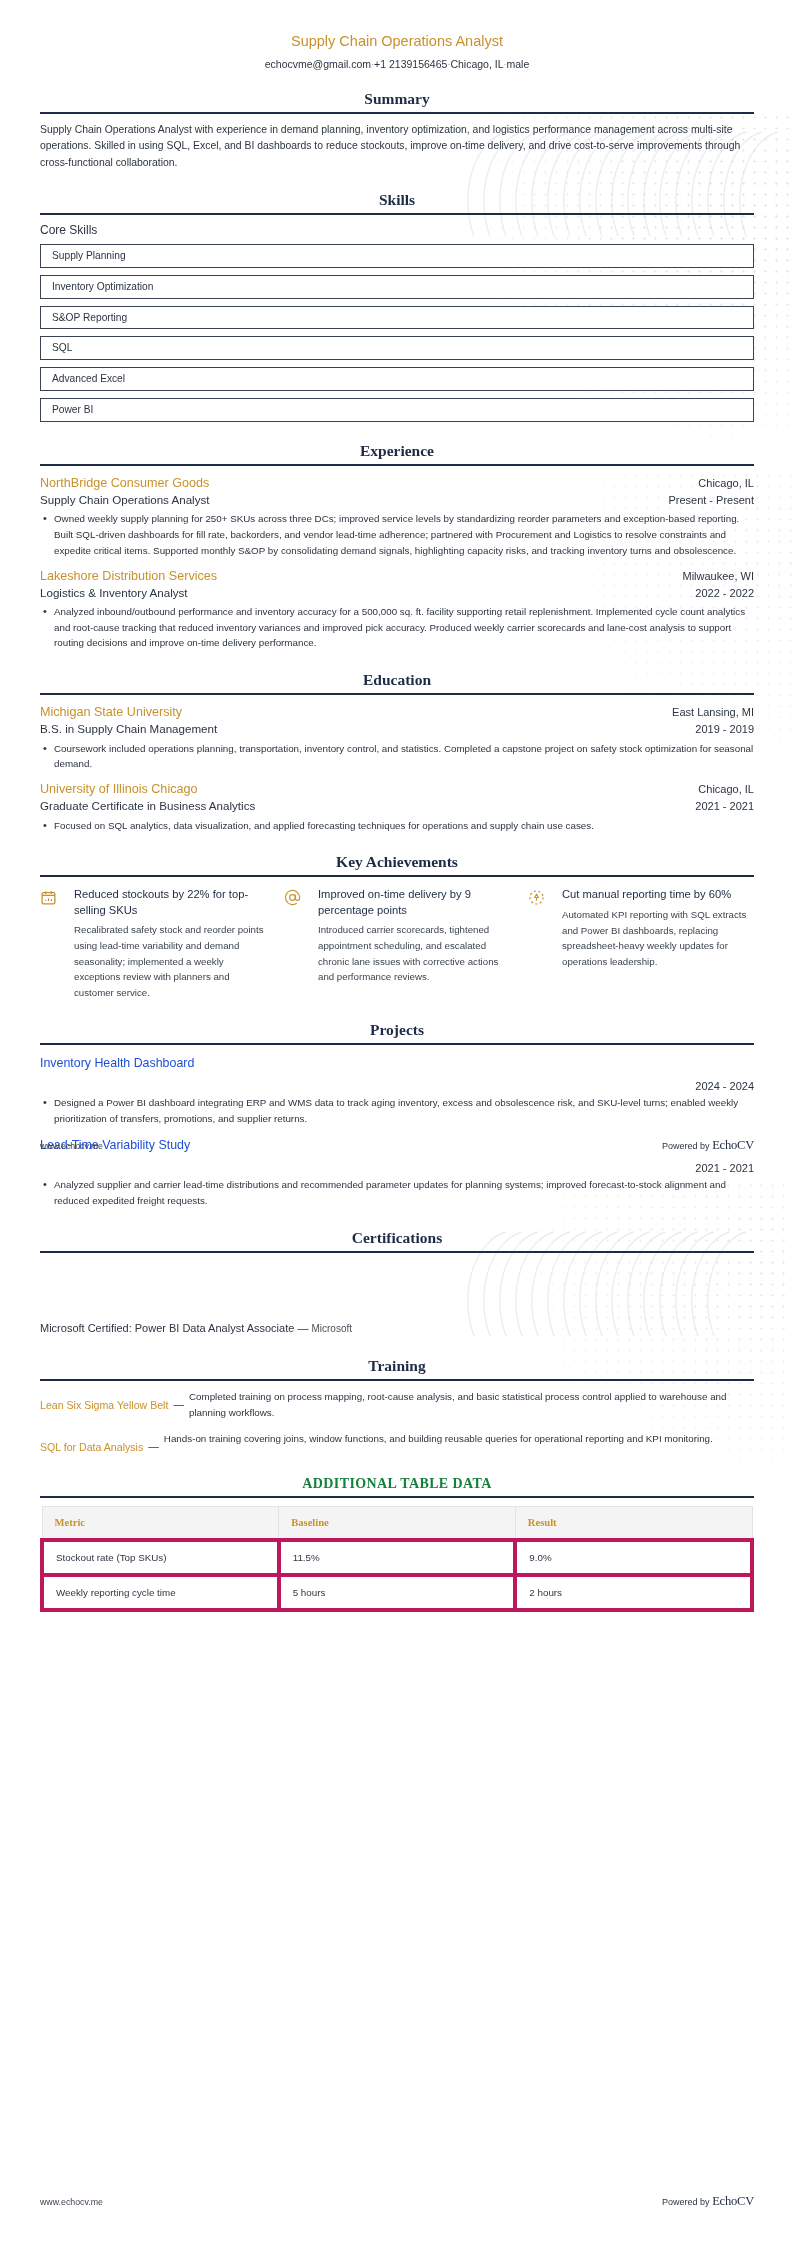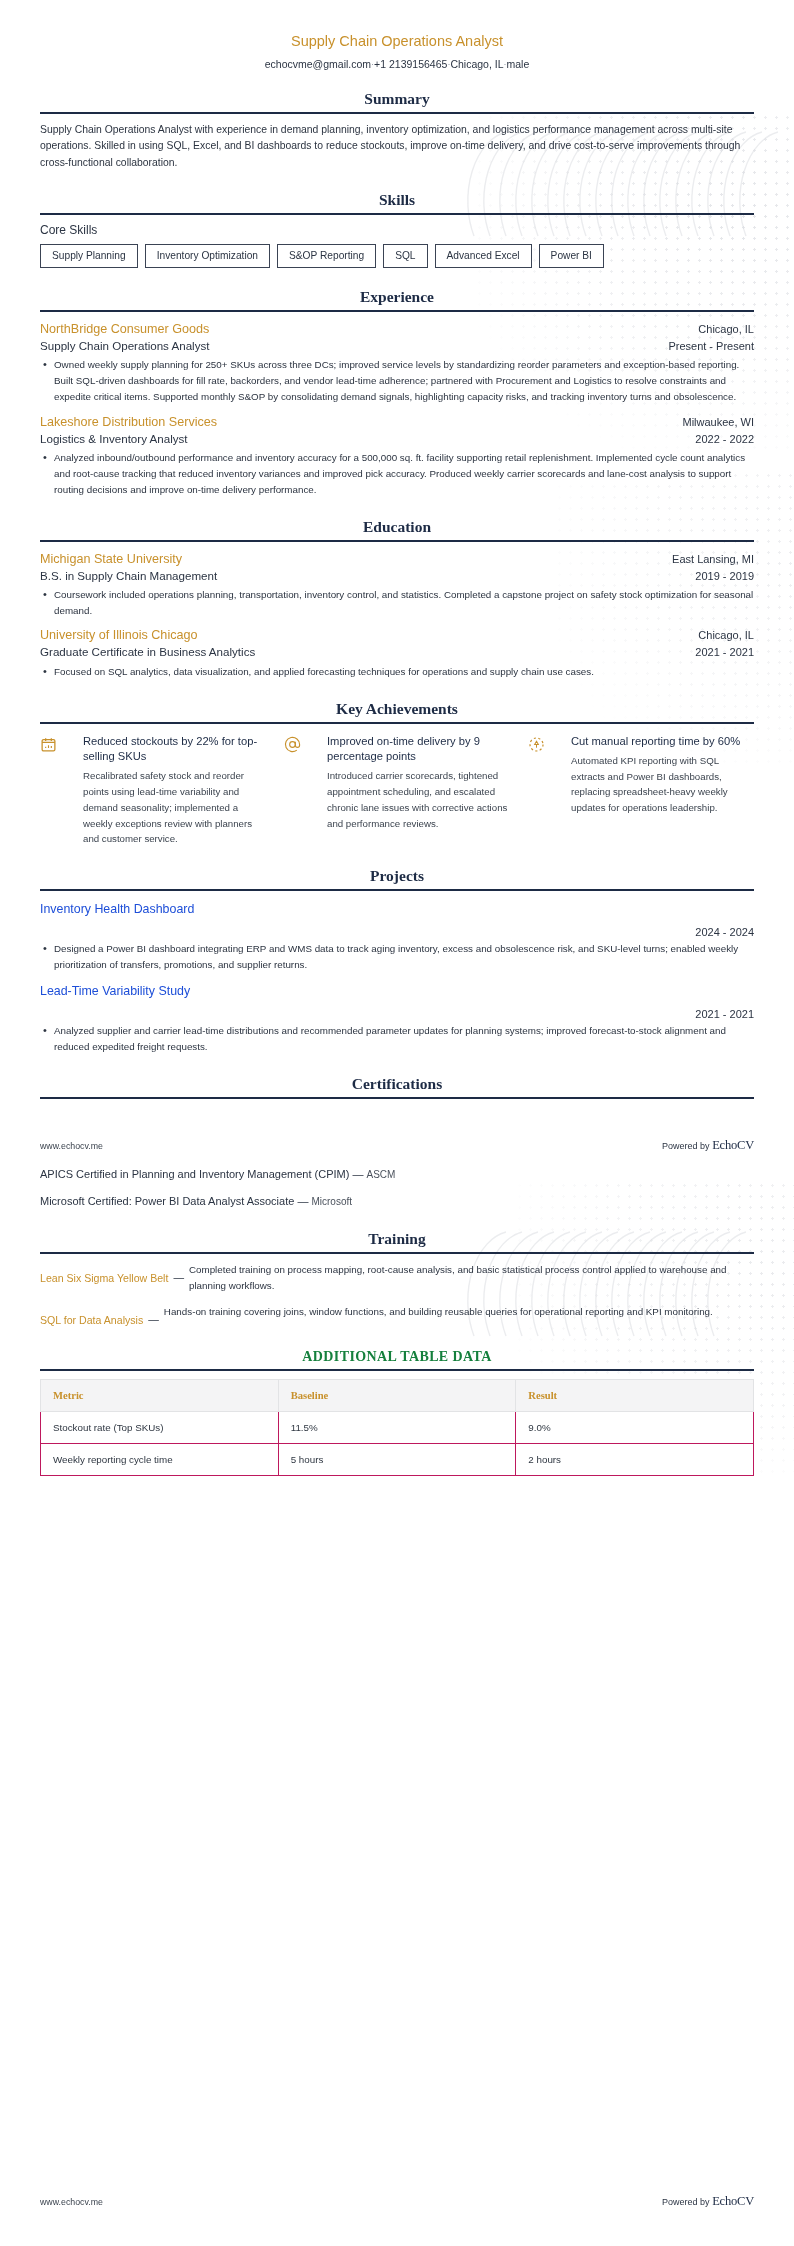--- a/index.html
+++ b/index.html
@@ -114,21 +114,21 @@
     line-height: 1.58;
     color: #2c3441;
   }
 
   
   .skills-group-label {
     font-size: 12px;
     color: #2b3443;
     margin: 4px 0 7px 0;
   }
-  .chips { display: flex; flex-wrap: wrap; gap: 7px; }
+  .chips { display: flex; flex-wrap: wrap; gap: 7px; flex-direction: column; }
   .chip {
     border: 1px solid #3a4354;
     padding: 4px 11px;
     font-size: 10.2px;
     color: #2b3443;
     background: #fff;
     line-height: 1.35;
     white-space: nowrap;
   }
 
@@ -184,21 +184,21 @@
 
   
   .ach-grid {
     display: flex;
     gap: 18px;
     margin-top: 10px;
   }
   .ach {
     flex: 1 1 0;
     display: flex;
-    gap: 26px;
+    gap: 17px;
     align-items: flex-start;
   }
   .ach-icon {
     flex: 0 0 auto;
     width: 17px;
     height: 17px;
     margin-top: 2px;
     color: #c8912c;
   }
   .ach-icon svg { display: block; width: 17px; height: 17px; }
@@ -290,21 +290,21 @@
     font-size: 10.6px;
     font-weight: bold;
     padding: 10px 12px;
     border: 1px solid #e2e3e5;
     margin-left: 23px;
   }
   table.data td {
     font-size: 9.8px;
     color: #2f3742;
     padding: 10px 12px;
-    border: 1px solid #be185d;
+    border: 4px solid #be185d;
     background: #fff;
   }
 
   
   .page-footer {
     position: absolute;
     left: 40px;
     right: 40px;
     display: flex;
     justify-content: space-between;
@@ -554,25 +554,20 @@
     </div>
 
     <div class="section">
       <div class="section-title">Certifications</div>
       <div class="section-rule"></div>
 
       <div class="gap-after-footer"></div>
 
       <div class="cert-list">
         <div class="cert-item">
-          <span>APICS Certified in Planning and Inventory Management (CPIM)</span>
-          <span>—</span>
-          <span class="issuer">ASCM</span>
-        </div>
-        <div class="cert-item">
           <span>Microsoft Certified: Power BI Data Analyst Associate</span>
           <span>—</span>
           <span class="issuer">Microsoft</span>
         </div>
       </div>
     </div>
 
     <div class="section">
       <div class="section-title">Training</div>
       <div class="section-rule"></div>

